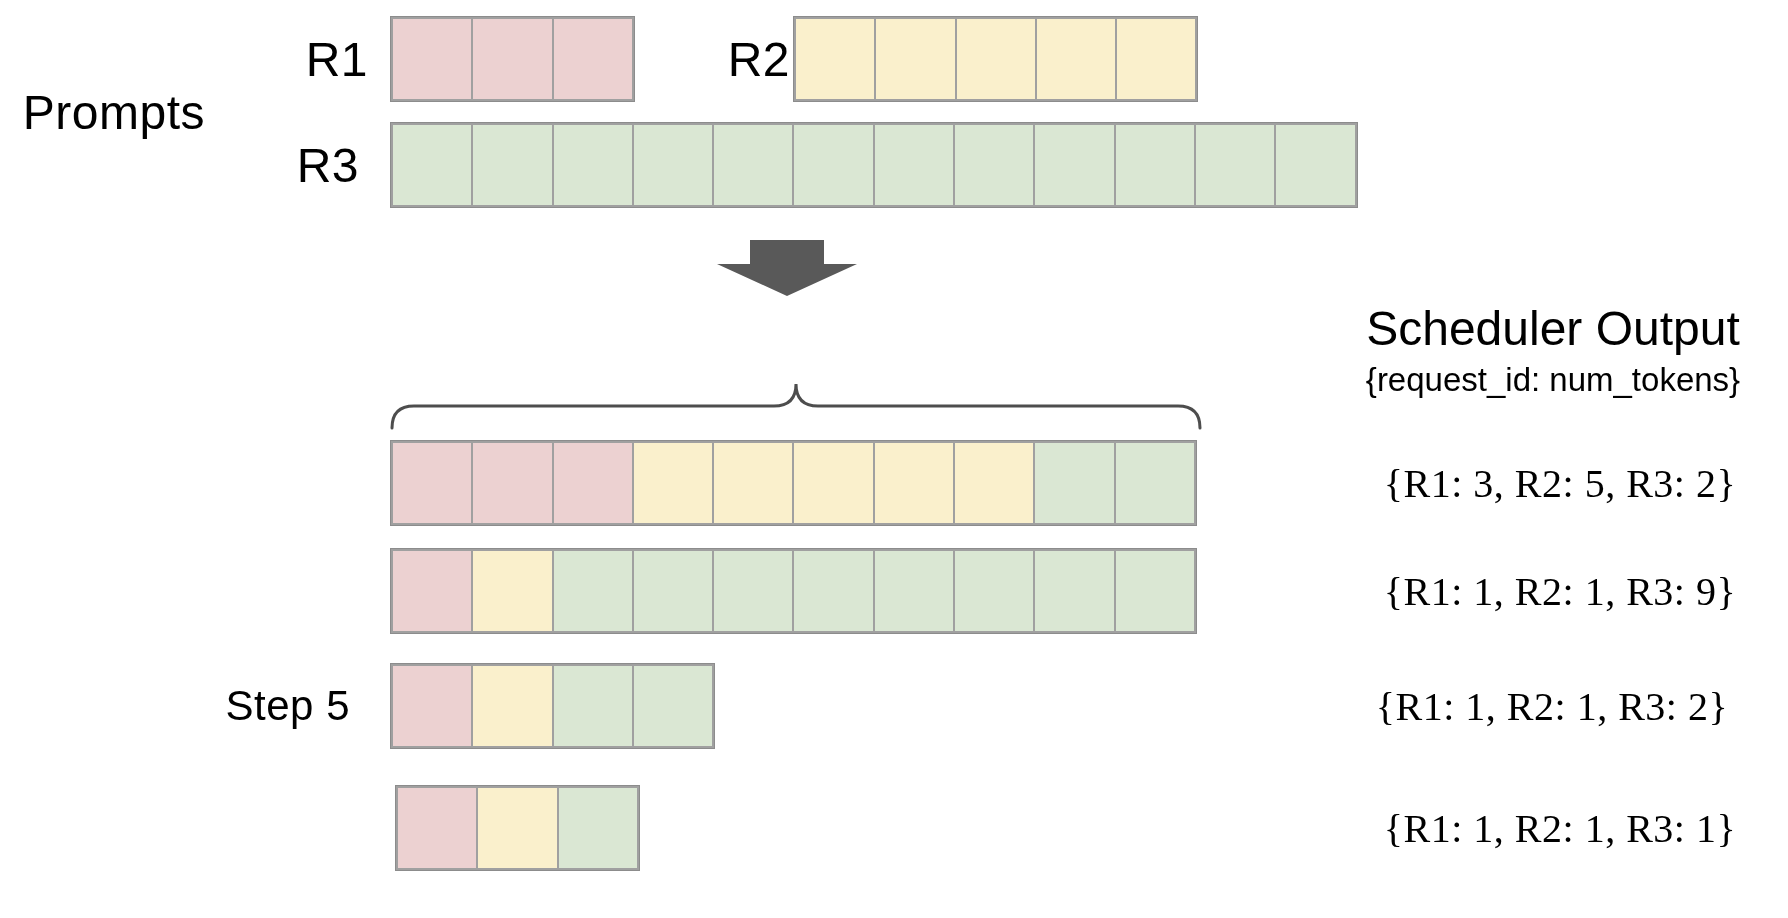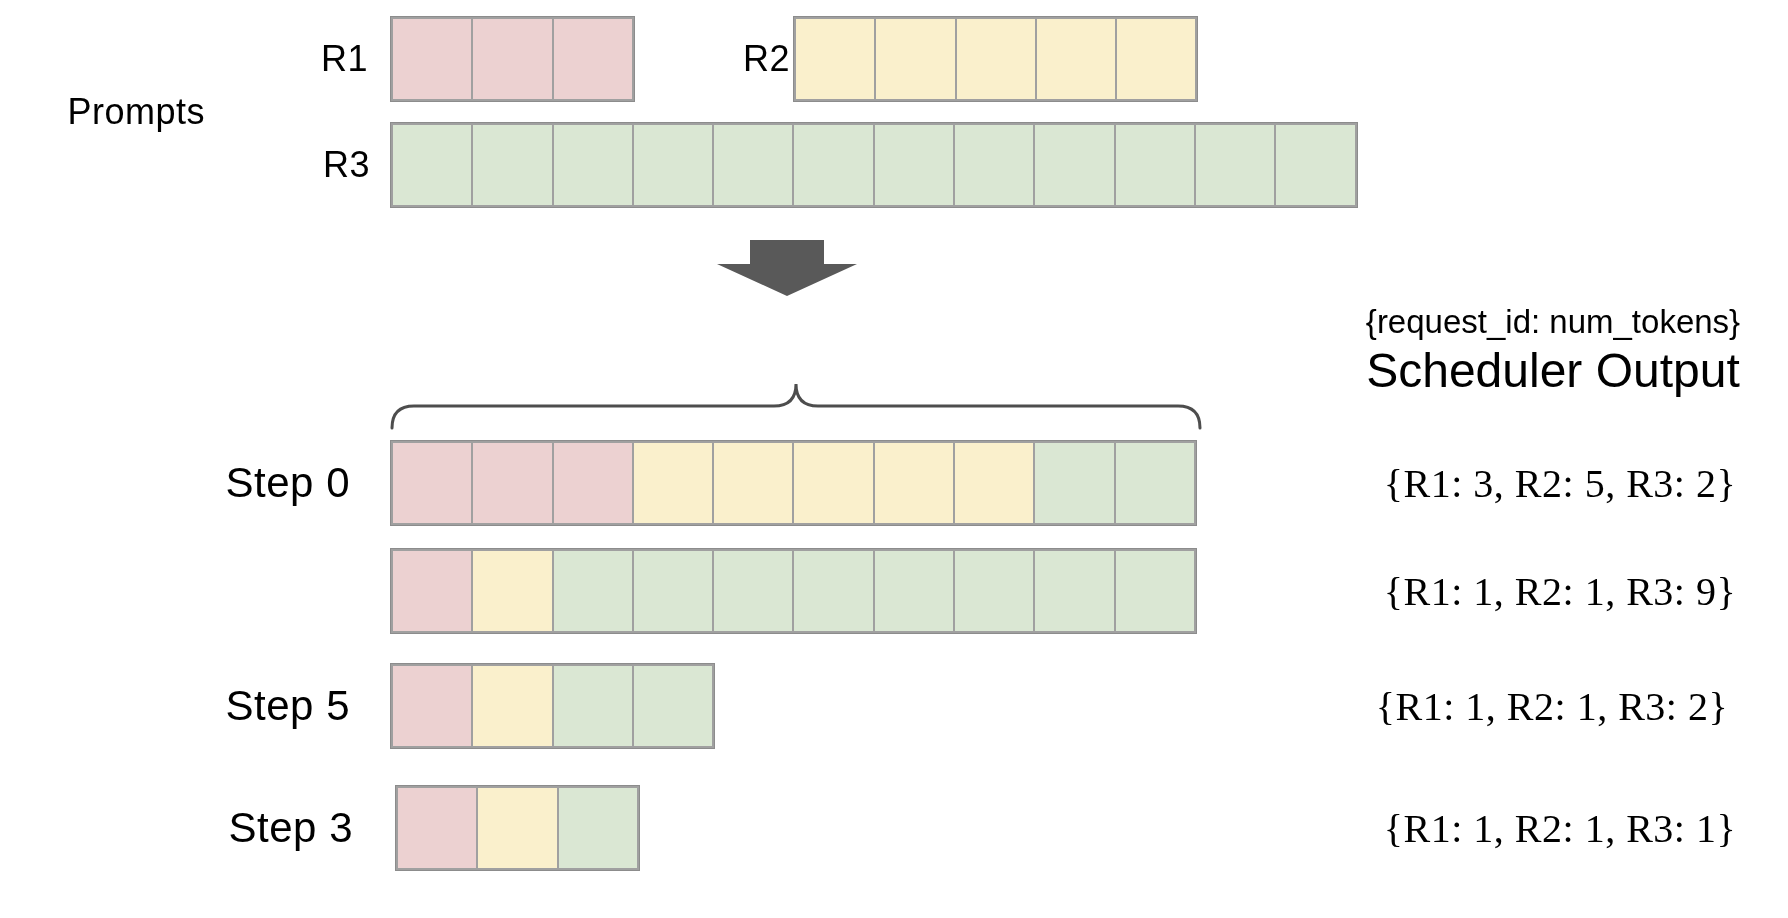--- a/index.html
+++ b/index.html
@@ -23,21 +23,21 @@
     border: 1px solid #8c8c8c;
     box-sizing: content-box;
     height: 80px;
   }
   .cell { width: 78.3px; height: 80px; flex: none; }
   .vlabel {
     position: absolute;
     display: flex;
     align-items: center;
     height: 86px;
-    font-size: 36px;
+    font-size: 48px;
     letter-spacing: 0.5px;
   }
   .vlabel.right { justify-content: flex-end; text-align: right; }
   .vlabel.center { justify-content: center; text-align: center; font-family: Liberation Serif, serif; }
   .steplabel { font-size: 42px; }
   .outputtext { font-size: 40px; white-space: nowrap; }
   #token-budget-label {
     position: absolute;
     left: 390px; top: 318px; width: 812px; height: 60px;
     display: flex; align-items: center; justify-content: center;
@@ -68,21 +68,21 @@
 
   <div class="vlabel right" style="left:572px; width:218px; top:16px;">R2</div>
   <div class="cellrow" style="left:793px; top:16px;">
       <div class="cell" style="background: rgb(250, 240, 204);"></div>
       <div class="cell" style="background: rgb(250, 240, 204);"></div>
       <div class="cell" style="background: rgb(250, 240, 204);"></div>
       <div class="cell" style="background: rgb(250, 240, 204);"></div>
       <div class="cell" style="background: rgb(250, 240, 204);"></div>
     </div>
 
-  <div class="vlabel right" style="left:152px; width:218px; top:122px;">R3</div>
+  <div class="vlabel right" style="left:141px; width:218px; top:122px;">R3</div>
   <div class="cellrow" style="left:390px; top:122px;">
       <div class="cell" style="background: rgb(218, 231, 211);"></div>
       <div class="cell" style="background: rgb(218, 231, 211);"></div>
       <div class="cell" style="background: rgb(218, 231, 211);"></div>
       <div class="cell" style="background: rgb(218, 231, 211);"></div>
       <div class="cell" style="background: rgb(218, 231, 211);"></div>
       <div class="cell" style="background: rgb(218, 231, 211);"></div>
       <div class="cell" style="background: rgb(218, 231, 211);"></div>
       <div class="cell" style="background: rgb(218, 231, 211);"></div>
       <div class="cell" style="background: rgb(218, 231, 211);"></div>
@@ -98,25 +98,24 @@
   </div>
 
 
   <div class="abs" style="left:390px; top:381px;">
     <svg width="812" height="50" viewBox="0 0 812 50">
       <path d="M 2,47 Q 2,25 24,25 L 384,25 Q 406,25 406,3 Q 406,25 428,25 L 788,25 Q 810,25 810,47" fill="none" stroke="#4d4d4d" stroke-width="3" stroke-linecap="round"></path>
     </svg>
   </div>
 
   <div id="scheduler-header">
+    <div id="scheduler-title">Scheduler Output</div>
     <div id="scheduler-subtitle">{request_id: num_tokens}</div>
-    <div id="scheduler-title">Scheduler Output</div>
   </div>
 
-  <div class="vlabel right steplabel" style="left:100px; width:250px; top:440px;">Step 0</div>
   <div class="cellrow" style="left:390px; top:440px;">
       <div class="cell" style="background: rgb(236, 209, 209);"></div>
       <div class="cell" style="background: rgb(236, 209, 209);"></div>
       <div class="cell" style="background: rgb(236, 209, 209);"></div>
       <div class="cell" style="background: rgb(250, 240, 204);"></div>
       <div class="cell" style="background: rgb(250, 240, 204);"></div>
       <div class="cell" style="background: rgb(250, 240, 204);"></div>
       <div class="cell" style="background: rgb(250, 240, 204);"></div>
       <div class="cell" style="background: rgb(250, 240, 204);"></div>
       <div class="cell" style="background: rgb(218, 231, 211);"></div>
@@ -140,21 +139,20 @@
 
   <div class="vlabel right steplabel" style="left:100px; width:250px; top:663px;">Step 5</div>
   <div class="cellrow" style="left:390px; top:663px;">
       <div class="cell" style="background: rgb(236, 209, 209);"></div>
       <div class="cell" style="background: rgb(250, 240, 204);"></div>
       <div class="cell" style="background: rgb(218, 231, 211);"></div>
       <div class="cell" style="background: rgb(218, 231, 211);"></div>
     </div>
   <div class="vlabel center outputtext" style="left:1324px; width:456px; top:663px;">{R1: 1, R2: 1, R3: 2}</div>
 
-  <div class="vlabel right steplabel" style="left:100px; width:253px; top:785px;">Step 3</div>
   <div class="cellrow" style="left:395px; top:785px;">
       <div class="cell" style="background: rgb(236, 209, 209);"></div>
       <div class="cell" style="background: rgb(250, 240, 204);"></div>
       <div class="cell" style="background: rgb(218, 231, 211);"></div>
     </div>
   <div class="vlabel center outputtext" style="left:1332px; width:456px; top:785px;">{R1: 1, R2: 1, R3: 1}</div>
 
 </div>
 
 </body></html>

